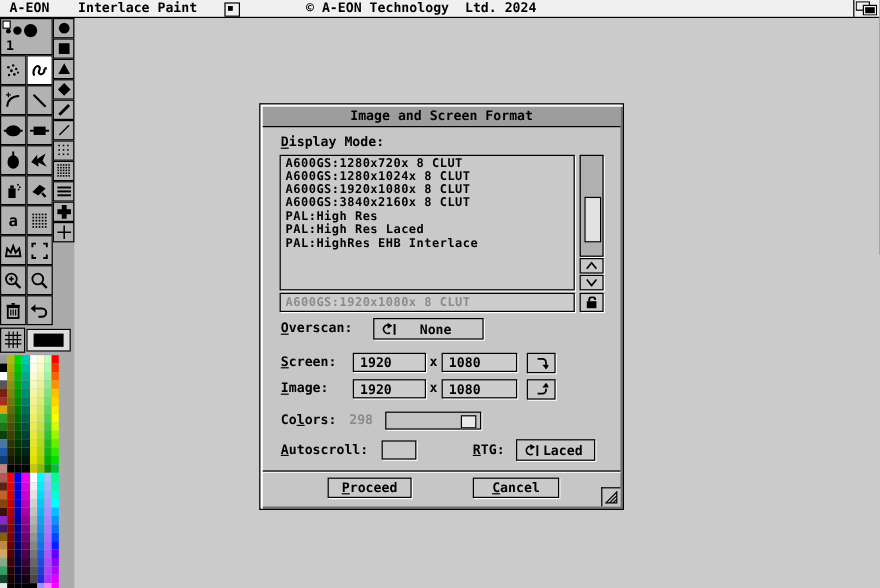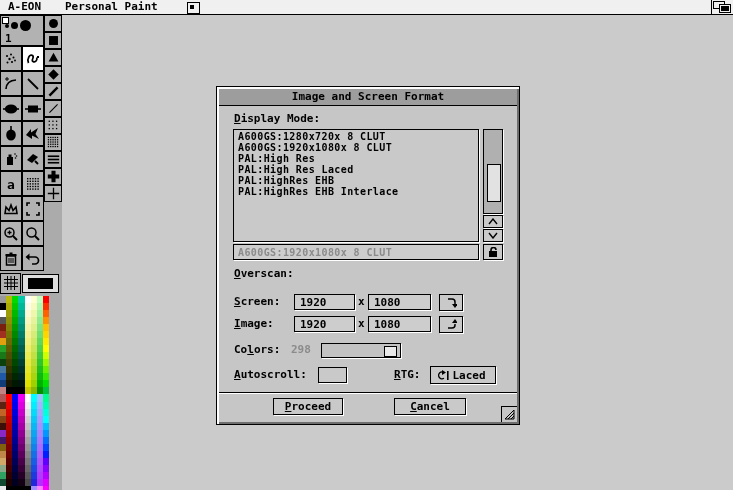--- a/index.html
+++ b/index.html
@@ -69,24 +69,25 @@
     border-left:1px solid #000;border-top:1px solid #000;display:flex;align-items:center;justify-content:center;}
   .ghost{color:var(--ghost,#8b8b8b);}
 </style>
 </head>
 <body>
 
 <div class="screen" style="--desktop: #cbcbcb; --titlebar: #f0f0f0; --toolbarbg: #ababab; --tilebg: #b2b2b2; --dialogbg: #c6c6c6; --dlgtitle: #9d9d9d; --ghost: #8b8b8b; --swatch: #000000;">
 
   <div class="titlebar">
     <span class="tb-item" style="left:8px">A-EON</span>
-    <span class="tb-item" style="left:65px">Personal Paint</span>
+    <span class="tb-item" style="left:65px">Interlace Paint</span>
     <span class="tb-appicon">
         <span></span>
       </span>
+    <span class="tb-item" style="left:255px">© A-EON Technology  Ltd. 2024</span>
     <span class="tb-sep"></span>
     <span class="depth-gadget">
       <svg width="18" height="12" viewBox="0 0 18 12">
         <rect x="0.5" y="0.5" width="11" height="7" fill="#f0f0f0" stroke="#000"></rect>
         <rect x="6.5" y="3.5" width="11" height="8" fill="#f0f0f0" stroke="#000"></rect>
         <rect x="8" y="5" width="8" height="5" fill="#000"></rect>
       </svg>
     </span>
   </div>
 
@@ -588,24 +589,25 @@
 
   </div>
 
   <div class="dialog">
     <div class="dlg-title">Image and Screen Format</div>
 
     <div class="dlg-label" style="left:17px;top:24px"><u>D</u>isplay Mode:</div>
 
     <div class="listbox gadget" id="mode-list">
         <div class="list-row">A600GS:1280x720x 8 CLUT</div>
+        <div class="list-row">A600GS:1280x1024x 8 CLUT</div>
         <div class="list-row">A600GS:1920x1080x 8 CLUT</div>
+        <div class="list-row">A600GS:3840x2160x 8 CLUT</div>
         <div class="list-row">PAL:High Res</div>
         <div class="list-row">PAL:High Res Laced</div>
-        <div class="list-row">PAL:HighRes EHB</div>
         <div class="list-row">PAL:HighRes EHB Interlace</div>
       </div>
 
     <div class="scrollcol">
       <div class="scrolltrack gadget">
         <div class="scrollthumb"></div>
       </div>
       <div class="scrollbtn gadget" style="top:86px">
         <svg width="10" height="7" viewBox="0 0 10 7">
             <path d="M1 6 L5 1 L9 6" fill="none" stroke="#000" stroke-width="1.4"></path>
@@ -620,20 +622,30 @@
 
     <div class="mode-field gadget">A600GS:1920x1080x 8 CLUT</div>
     <div class="lock-btn gadget">
       <svg width="11" height="10" viewBox="0 0 11 10">
         <rect x="1" y="4" width="8" height="6" fill="#000"></rect>
         <path d="M3 4 V3 a2.5 2.5 0 0 1 5 0" fill="none" stroke="#000" stroke-width="1.6"></path>
       </svg>
     </div>
 
     <div class="dlg-label" style="left:17px;top:179px"><u>O</u>verscan:</div>
+    <div class="cycle gadget" style="left:94px;top:178px;width:92px">
+      <span class="cyc-glyph">
+        <svg width="14" height="11" viewBox="0 0 14 11">
+          <path d="M8 2 a3.5 3.5 0 1 0 1 6.3" fill="none" stroke="#000" stroke-width="1.3"></path>
+          <polygon points="7,0 11,2.5 7,5" fill="#000"></polygon>
+          <rect x="12" y="1" width="1.6" height="9" fill="#000"></rect>
+        </svg>
+      </span>
+      <span class="cyc-val">None</span>
+    </div>
 
     <div class="dlg-label" style="left:17px;top:207px"><u>S</u>creen:</div>
     <div class="numfield gadget" style="left:77px;top:207px;width:61px">1920</div>
     <div class="dlg-label" style="left:141px;top:207px">x</div>
     <div class="numfield gadget" style="left:151px;top:207px;width:63px">1080</div>
     <div class="copy-btn gadget" style="left:222px;top:207px">
       <svg width="11" height="11" viewBox="0 0 11 11">
         <path d="M2 2 H6 a3 3 0 0 1 3 3 V7" fill="none" stroke="#000" stroke-width="1.5"></path>
         <polygon points="6,7 12,7 9,11" fill="#000"></polygon>
       </svg>

